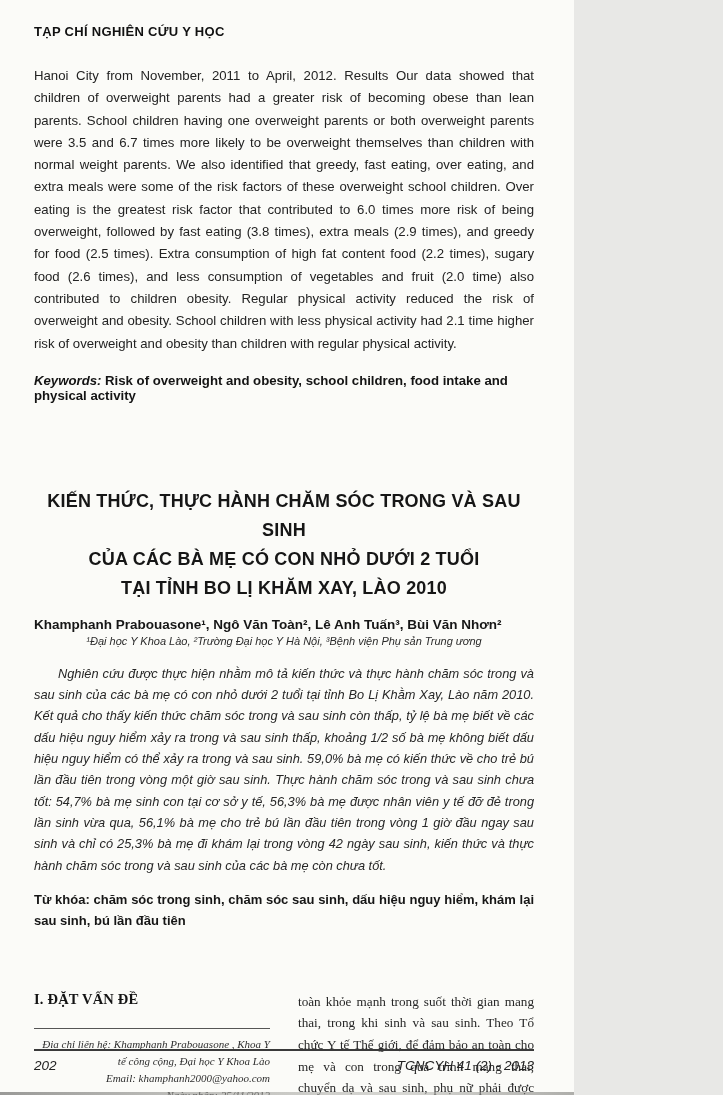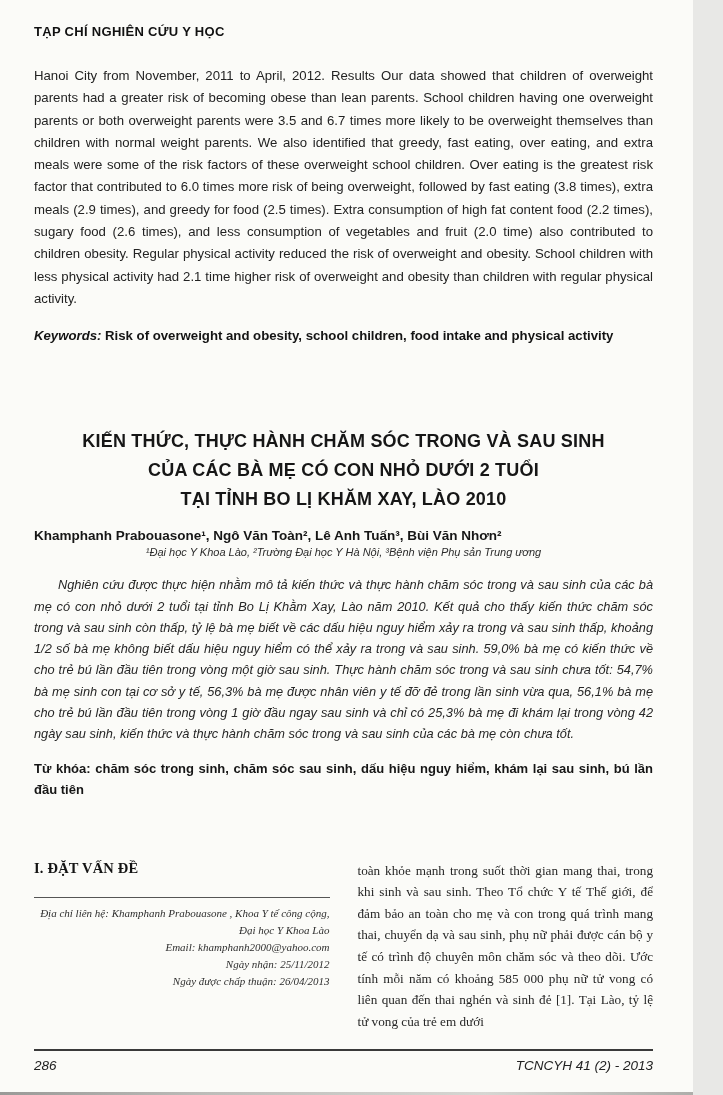--- a/index.html
+++ b/index.html
@@ -4,21 +4,21 @@
 <style>
   * { margin: 0; padding: 0; box-sizing: border-box; }
   html, body { width: 723px; height: 1095px; }
   body {
     background: #e8e8e6;
     font-family: "Liberation Sans", "DejaVu Sans", sans-serif;
     color: #222;
   }
   .page {
     position: relative;
-    width: 693px;
+    width: 574px;
     height: 1095px;
     background: #fbfbf8;
     padding: 24px 40px 4px 34px;
     overflow: hidden;
   }
   .journal-header {
     font-size: 13px;
     font-weight: bold;
     letter-spacing: 0.3px;
     color: #111;
@@ -169,19 +169,19 @@
         <p>Ngày nhận: 25/11/2012</p>
         <p>Ngày được chấp thuận: 26/04/2013</p>
       </div>
     </div>
     <div class="col-right">
       <p class="col-text">toàn khỏe mạnh trong suốt thời gian mang thai, trong khi sinh và sau sinh. Theo Tổ chức Y tế Thế giới, để đảm bảo an toàn cho mẹ và con trong quá trình mang thai, chuyển dạ và sau sinh, phụ nữ phải được cán bộ y tế có trình độ chuyên môn chăm sóc và theo dõi. Ước tính mỗi năm có khoảng 585 000 phụ nữ tử vong có liên quan đến thai nghén và sinh đẻ [1]. Tại Lào, tỷ lệ tử vong của trẻ em dưới</p>
     </div>
   </section>
 
   <div class="page-footer">
-    <span>286</span>
+    <span>202</span>
     <span>TCNCYH 41 (2) - 2013</span>
   </div>
 
   <div class="scan-edge"></div>
 
 </div>
 
 </body></html>

